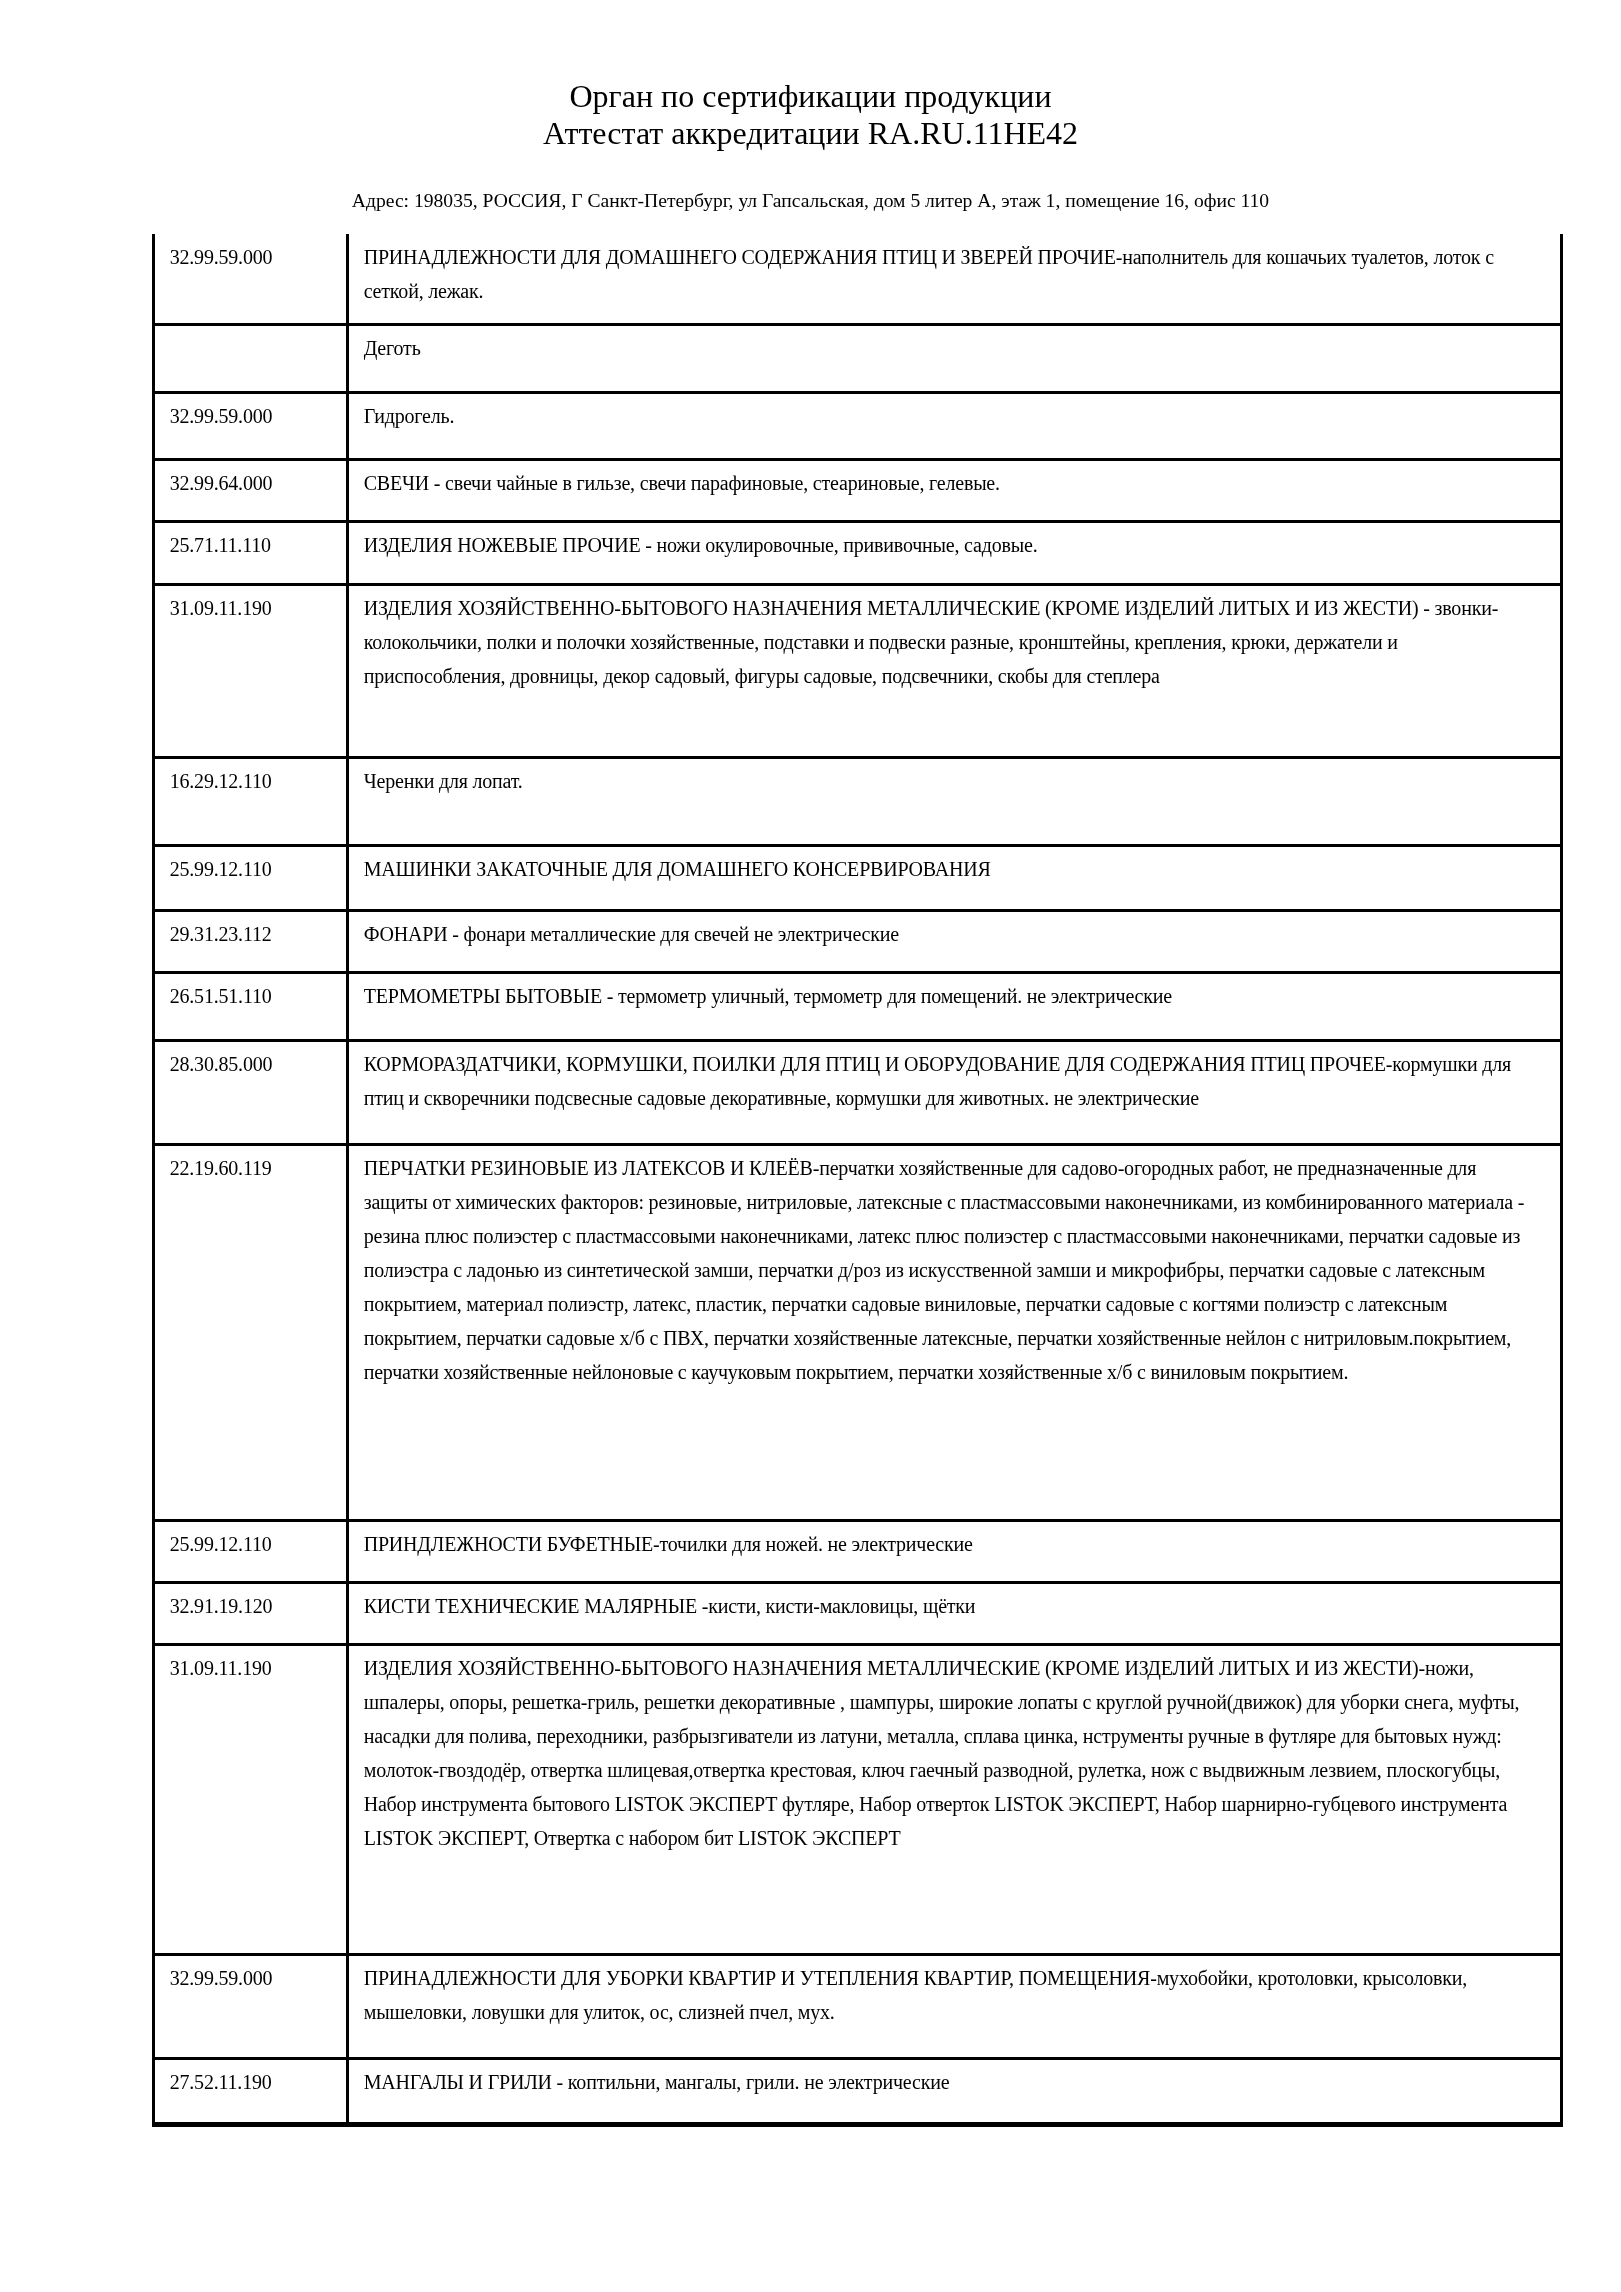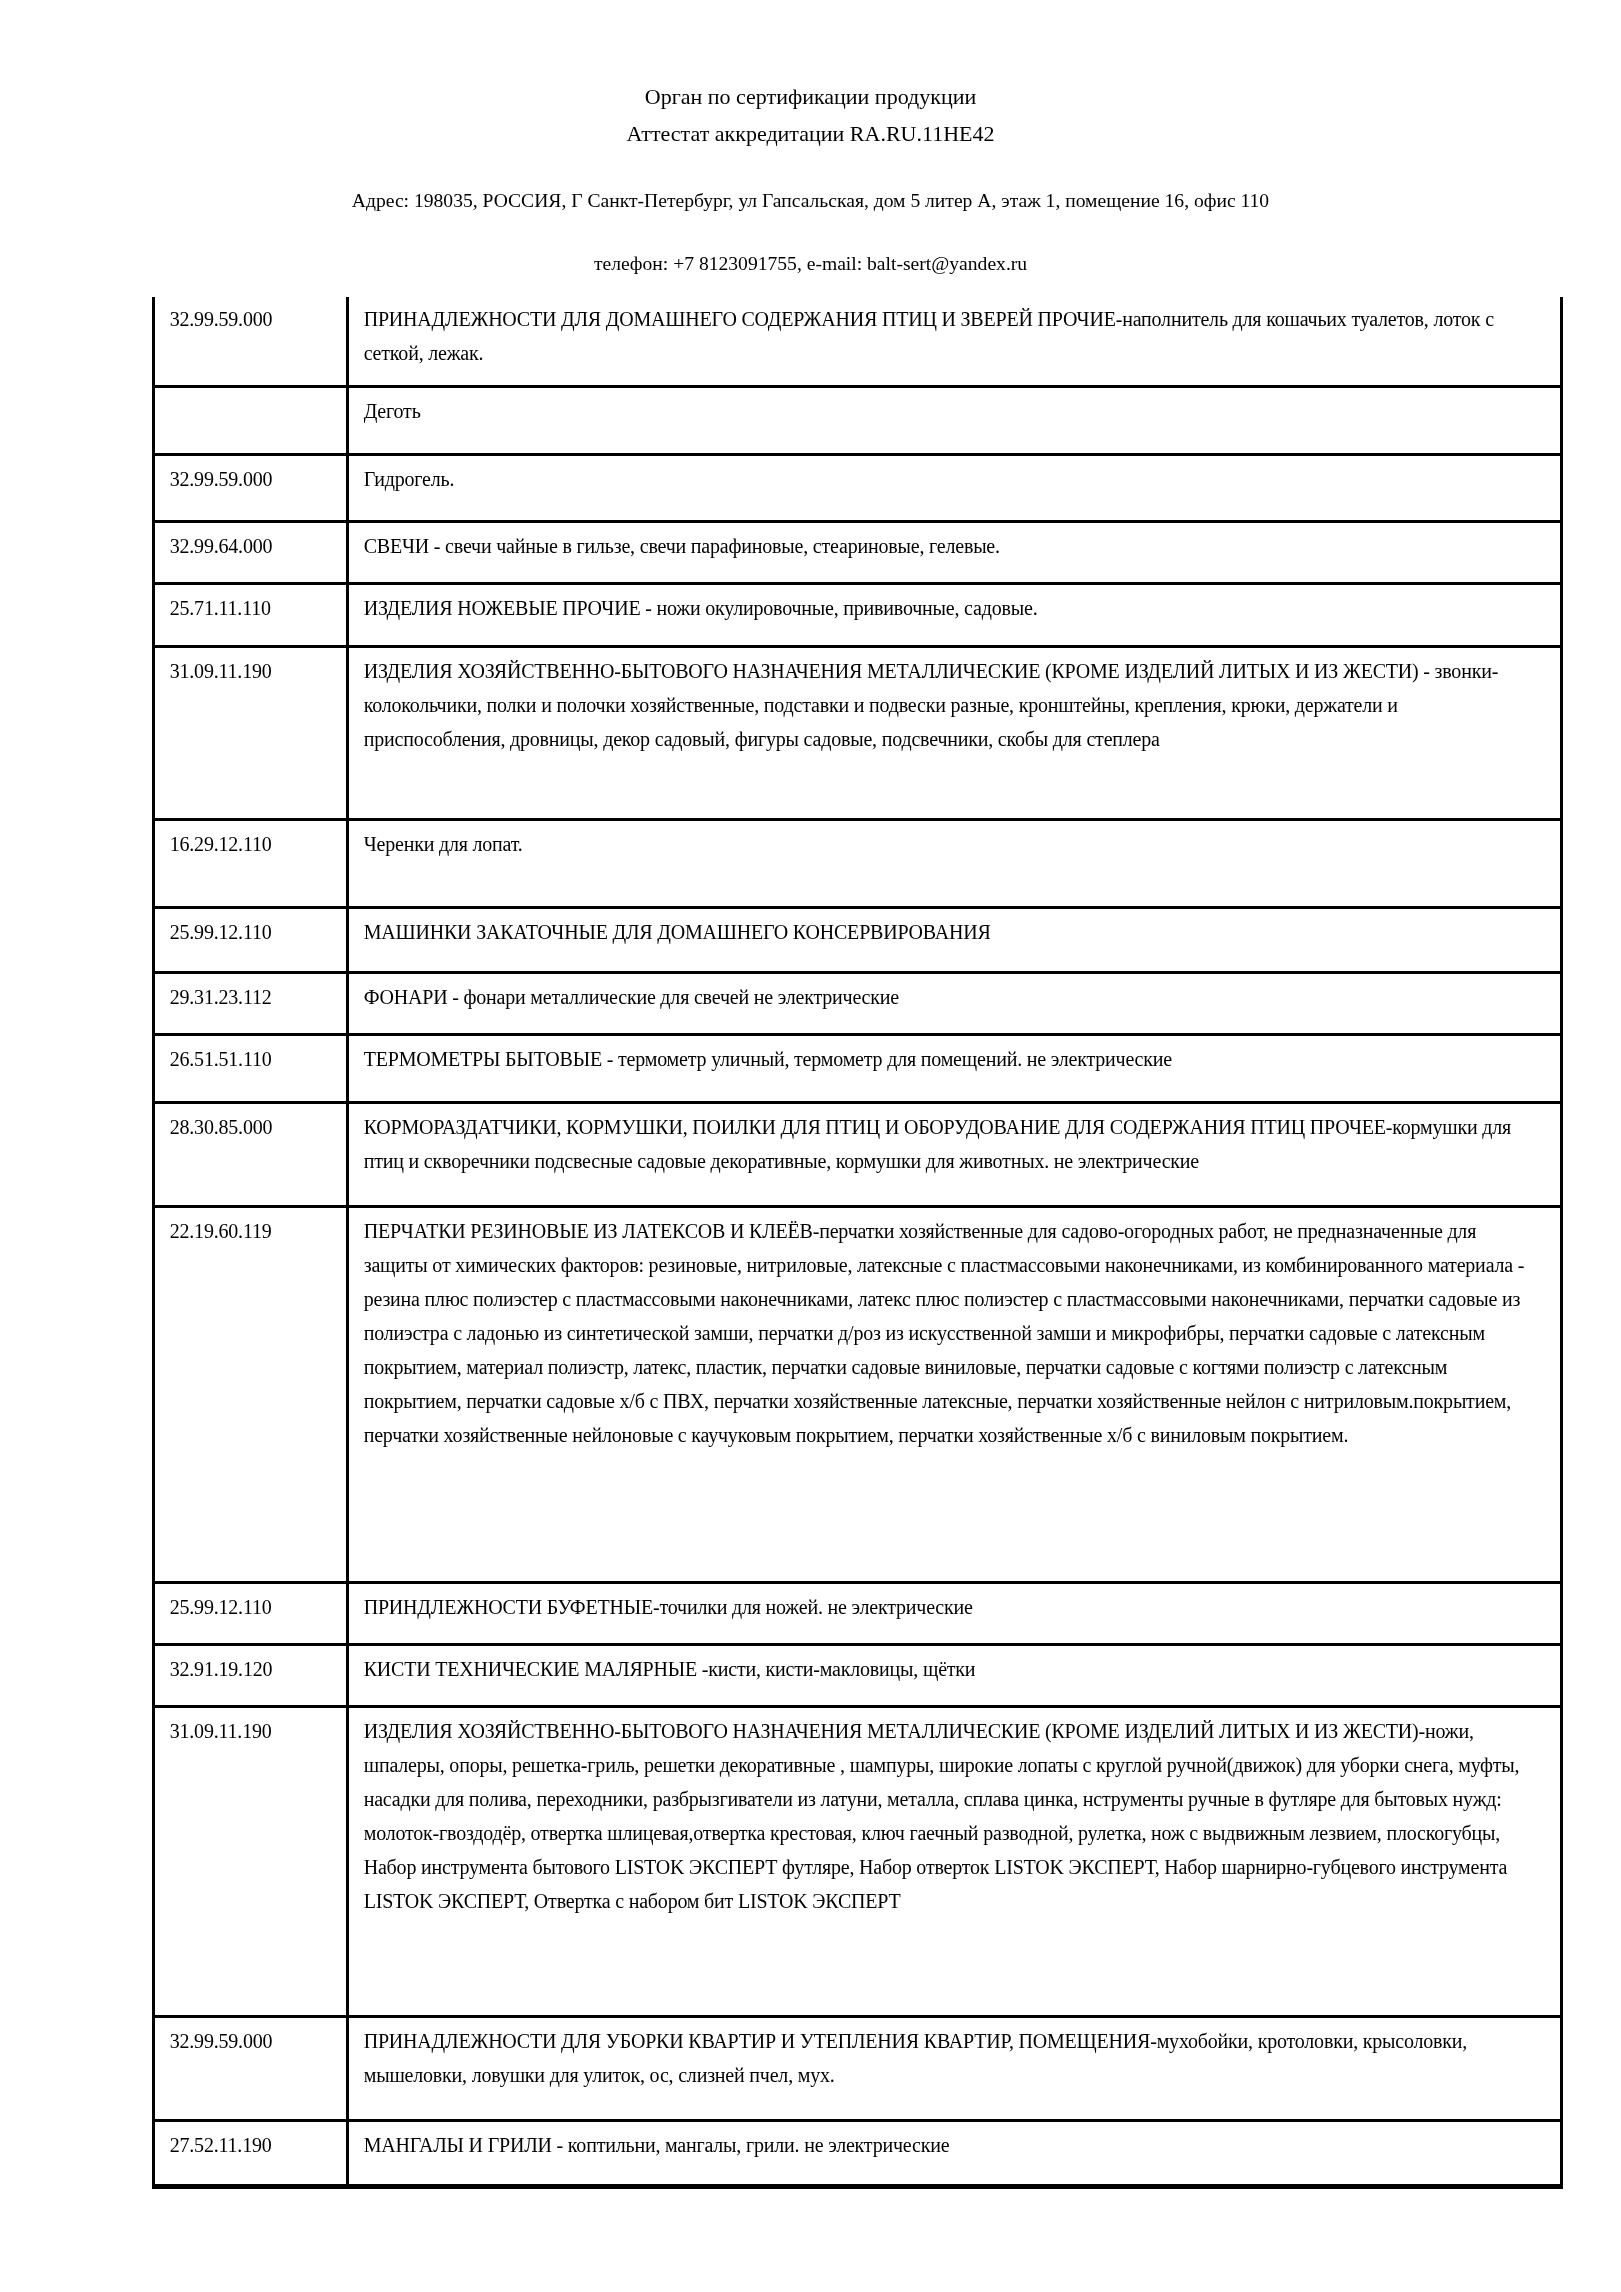--- a/index.html
+++ b/index.html
@@ -12,21 +12,21 @@
     height: 2293px;
     font-family: "Liberation Serif", serif;
     color: #000000;
     overflow: hidden;
   }
   .doc-header {
     padding-top: 78px;
     text-align: center;
   }
   .doc-header .main-line {
-    font-size: 22px;
+    font-size: 32px;
     line-height: 37px;
   }
   .doc-header .sub-line {
     font-size: 19.6px;
     line-height: 26.5px;
     margin-top: 36px;
   }
   table.products-table {
     margin: 19.6px 0 0 152px;
     width: 1411px;
@@ -54,21 +54,20 @@
     border-right: 2.9px solid #000000;
   }
 </style>
 </head>
 <body>
 
 <div class="doc-header">
   <div class="main-line">Орган по сертификации продукции</div>
   <div class="main-line">Аттестат аккредитации RA.RU.11НЕ42</div>
   <div class="sub-line">Адрес: 198035, РОССИЯ, Г Санкт-Петербург, ул Гапсальская, дом 5 литер А, этаж 1, помещение 16, офис 110</div>
-  <div class="sub-line">телефон: +7 8123091755, e-mail: balt-sert@yandex.ru</div>
 </div>
 
 <table class="products-table">
   <colgroup>
     <col style="width:194px">
     <col>
   </colgroup>
   <tbody>
     <tr style="height:90px">
       <td class="code-cell">32.99.59.000</td>

